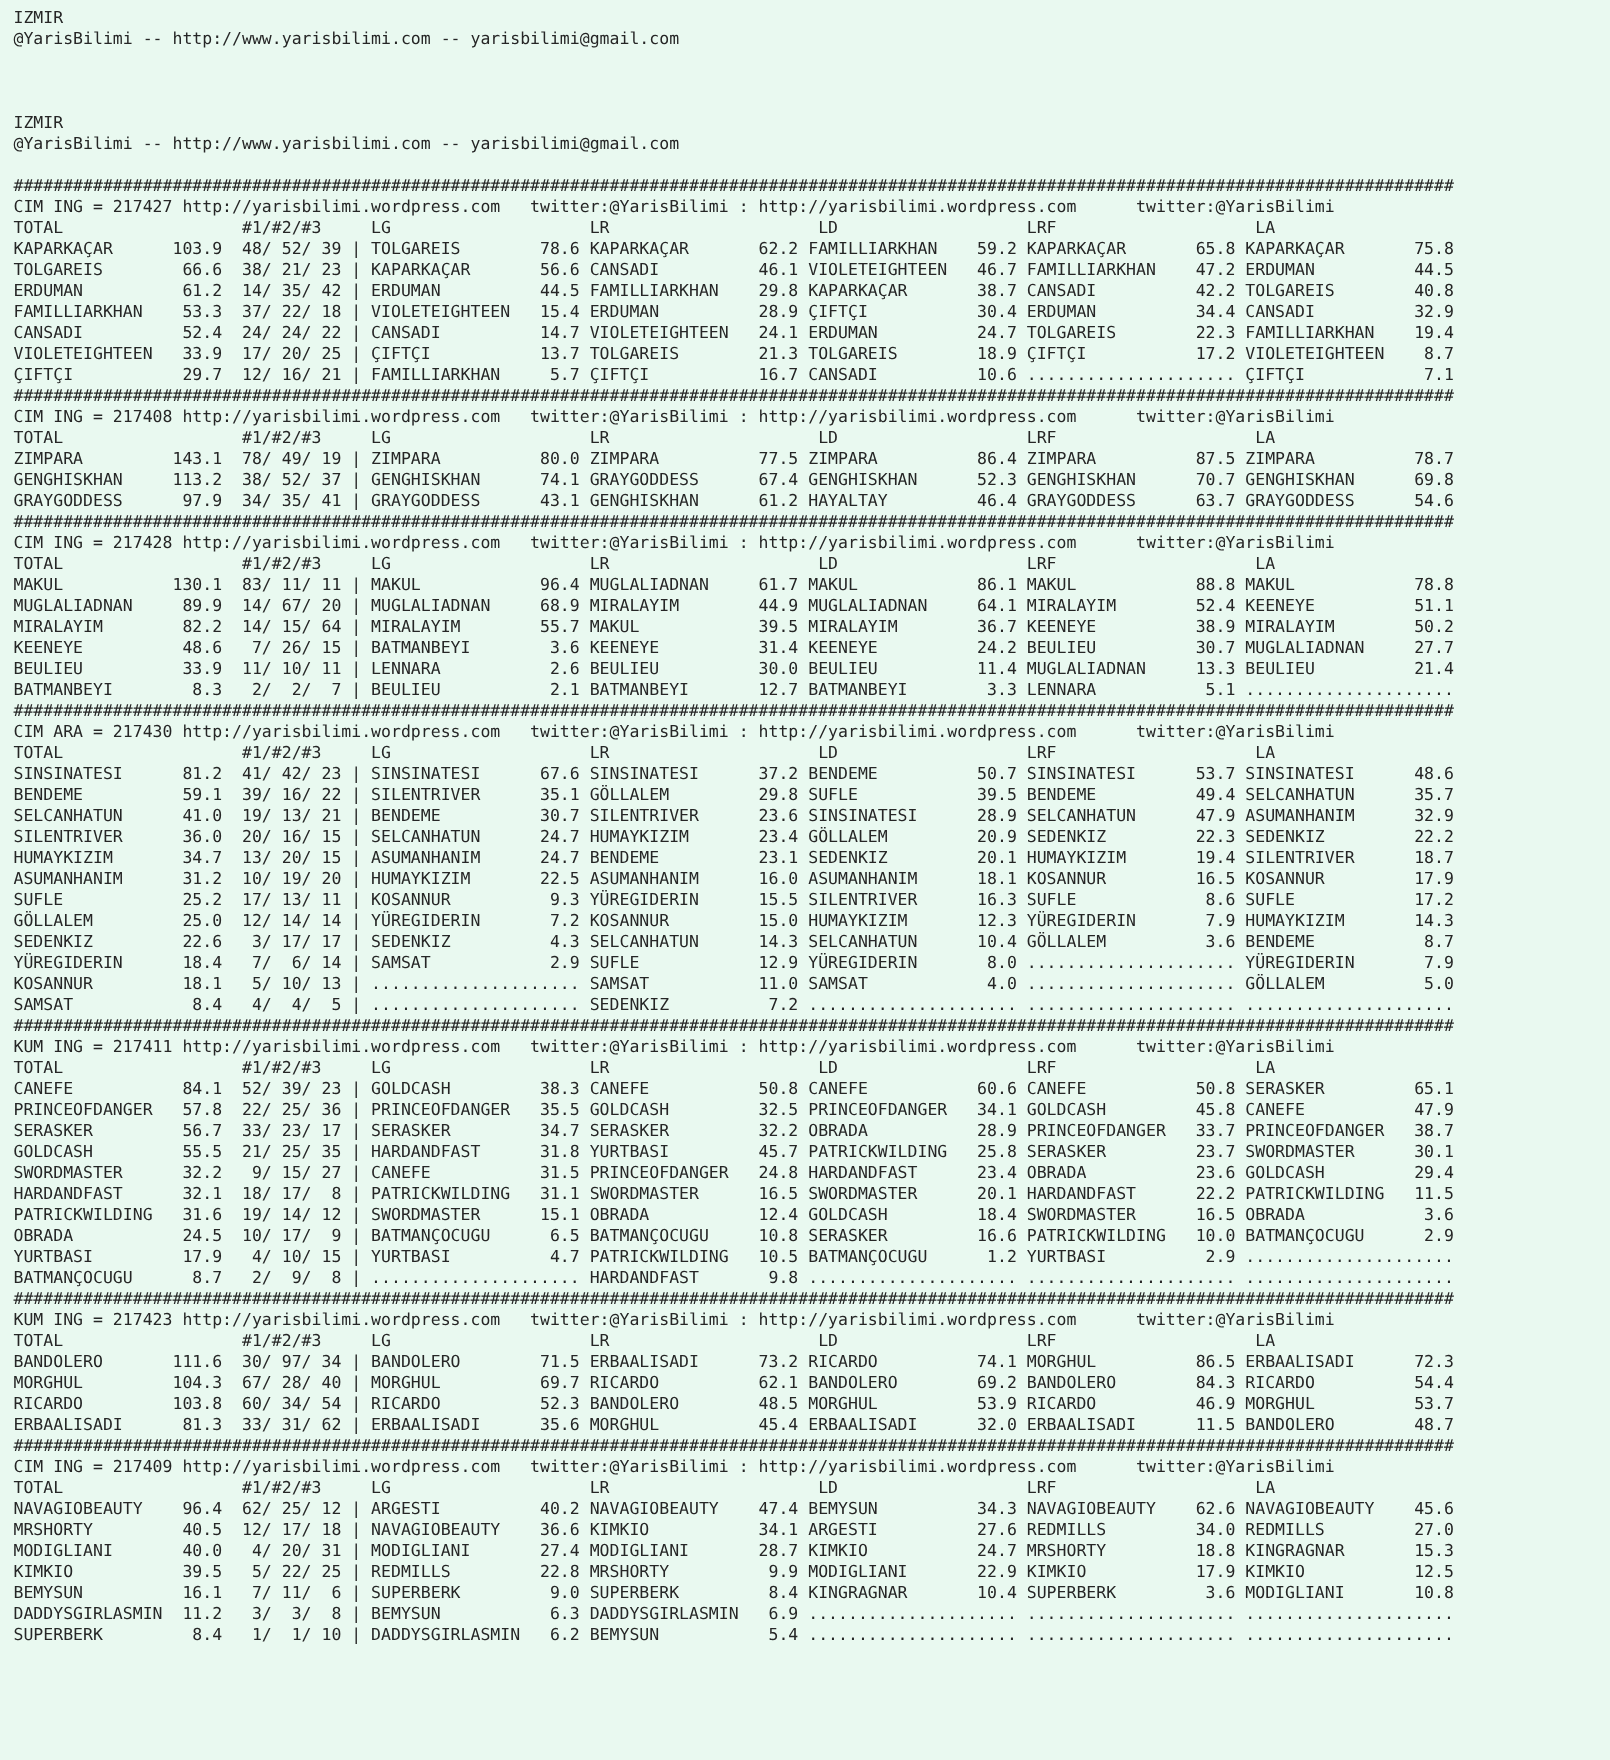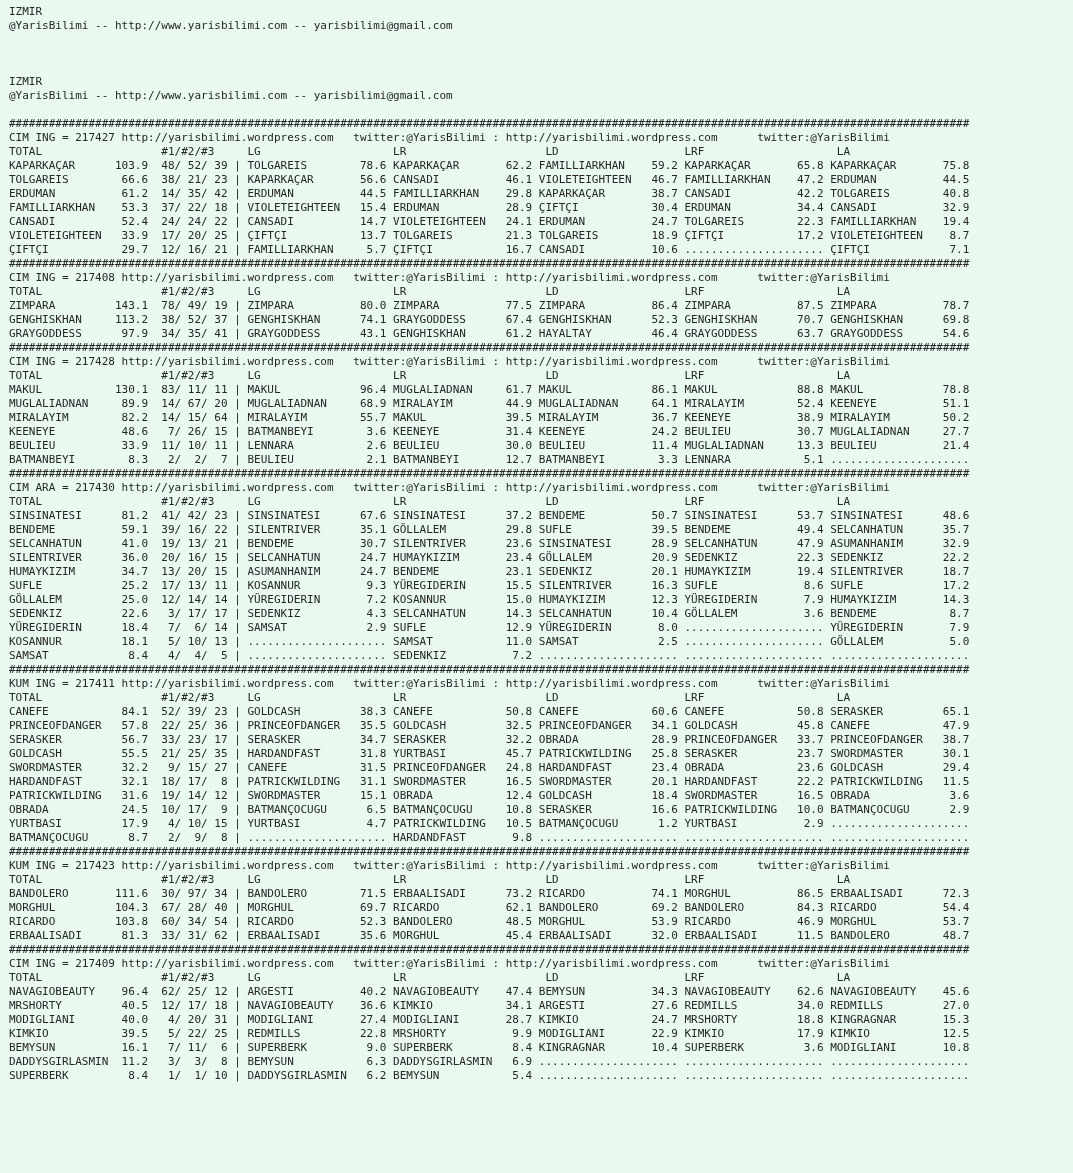--- a/index.html
+++ b/index.html
@@ -54,25 +54,26 @@
       <div class="ln">BEULIEU          33.9  11/ 10/ 11 | LENNARA           2.6 BEULIEU          30.0 BEULIEU          11.4 MUGLALIADNAN     13.3 BEULIEU          21.4</div>
       <div class="ln">BATMANBEYI        8.3   2/  2/  7 | BEULIEU           2.1 BATMANBEYI       12.7 BATMANBEYI        3.3 LENNARA           5.1 .....................</div>
       <div class="ln">#################################################################################################################################################</div>
       <div class="ln">CIM ARA = 217430 http://yarisbilimi.wordpress.com   twitter:@YarisBilimi : http://yarisbilimi.wordpress.com      twitter:@YarisBilimi</div>
       <div class="ln">TOTAL                  #1/#2/#3     LG                    LR                     LD                   LRF                    LA</div>
       <div class="ln">SINSINATESI      81.2  41/ 42/ 23 | SINSINATESI      67.6 SINSINATESI      37.2 BENDEME          50.7 SINSINATESI      53.7 SINSINATESI      48.6</div>
       <div class="ln">BENDEME          59.1  39/ 16/ 22 | SILENTRIVER      35.1 GÖLLALEM         29.8 SUFLE            39.5 BENDEME          49.4 SELCANHATUN      35.7</div>
       <div class="ln">SELCANHATUN      41.0  19/ 13/ 21 | BENDEME          30.7 SILENTRIVER      23.6 SINSINATESI      28.9 SELCANHATUN      47.9 ASUMANHANIM      32.9</div>
       <div class="ln">SILENTRIVER      36.0  20/ 16/ 15 | SELCANHATUN      24.7 HUMAYKIZIM       23.4 GÖLLALEM         20.9 SEDENKIZ         22.3 SEDENKIZ         22.2</div>
       <div class="ln">HUMAYKIZIM       34.7  13/ 20/ 15 | ASUMANHANIM      24.7 BENDEME          23.1 SEDENKIZ         20.1 HUMAYKIZIM       19.4 SILENTRIVER      18.7</div>
+      <div class="ln">ASUMANHANIM      31.2  10/ 19/ 20 | HUMAYKIZIM       22.5 ASUMANHANIM      16.0 ASUMANHANIM      18.1 KOSANNUR         16.5 KOSANNUR         17.9</div>
       <div class="ln">SUFLE            25.2  17/ 13/ 11 | KOSANNUR          9.3 YÜREGIDERIN      15.5 SILENTRIVER      16.3 SUFLE             8.6 SUFLE            17.2</div>
       <div class="ln">GÖLLALEM         25.0  12/ 14/ 14 | YÜREGIDERIN       7.2 KOSANNUR         15.0 HUMAYKIZIM       12.3 YÜREGIDERIN       7.9 HUMAYKIZIM       14.3</div>
       <div class="ln">SEDENKIZ         22.6   3/ 17/ 17 | SEDENKIZ          4.3 SELCANHATUN      14.3 SELCANHATUN      10.4 GÖLLALEM          3.6 BENDEME           8.7</div>
       <div class="ln">YÜREGIDERIN      18.4   7/  6/ 14 | SAMSAT            2.9 SUFLE            12.9 YÜREGIDERIN       8.0 ..................... YÜREGIDERIN       7.9</div>
-      <div class="ln">KOSANNUR         18.1   5/ 10/ 13 | ..................... SAMSAT           11.0 SAMSAT            2.5 ..................... GÖLLALEM          5.0</div>
+      <div class="ln">KOSANNUR         18.1   5/ 10/ 13 | ..................... SAMSAT           11.0 SAMSAT            4.0 ..................... GÖLLALEM          5.0</div>
       <div class="ln">SAMSAT            8.4   4/  4/  5 | ..................... SEDENKIZ          7.2 ..................... ..................... .....................</div>
       <div class="ln">#################################################################################################################################################</div>
       <div class="ln">KUM ING = 217411 http://yarisbilimi.wordpress.com   twitter:@YarisBilimi : http://yarisbilimi.wordpress.com      twitter:@YarisBilimi</div>
       <div class="ln">TOTAL                  #1/#2/#3     LG                    LR                     LD                   LRF                    LA</div>
       <div class="ln">CANEFE           84.1  52/ 39/ 23 | GOLDCASH         38.3 CANEFE           50.8 CANEFE           60.6 CANEFE           50.8 SERASKER         65.1</div>
       <div class="ln">PRINCEOFDANGER   57.8  22/ 25/ 36 | PRINCEOFDANGER   35.5 GOLDCASH         32.5 PRINCEOFDANGER   34.1 GOLDCASH         45.8 CANEFE           47.9</div>
       <div class="ln">SERASKER         56.7  33/ 23/ 17 | SERASKER         34.7 SERASKER         32.2 OBRADA           28.9 PRINCEOFDANGER   33.7 PRINCEOFDANGER   38.7</div>
       <div class="ln">GOLDCASH         55.5  21/ 25/ 35 | HARDANDFAST      31.8 YURTBASI         45.7 PATRICKWILDING   25.8 SERASKER         23.7 SWORDMASTER      30.1</div>
       <div class="ln">SWORDMASTER      32.2   9/ 15/ 27 | CANEFE           31.5 PRINCEOFDANGER   24.8 HARDANDFAST      23.4 OBRADA           23.6 GOLDCASH         29.4</div>
       <div class="ln">HARDANDFAST      32.1  18/ 17/  8 | PATRICKWILDING   31.1 SWORDMASTER      16.5 SWORDMASTER      20.1 HARDANDFAST      22.2 PATRICKWILDING   11.5</div>

